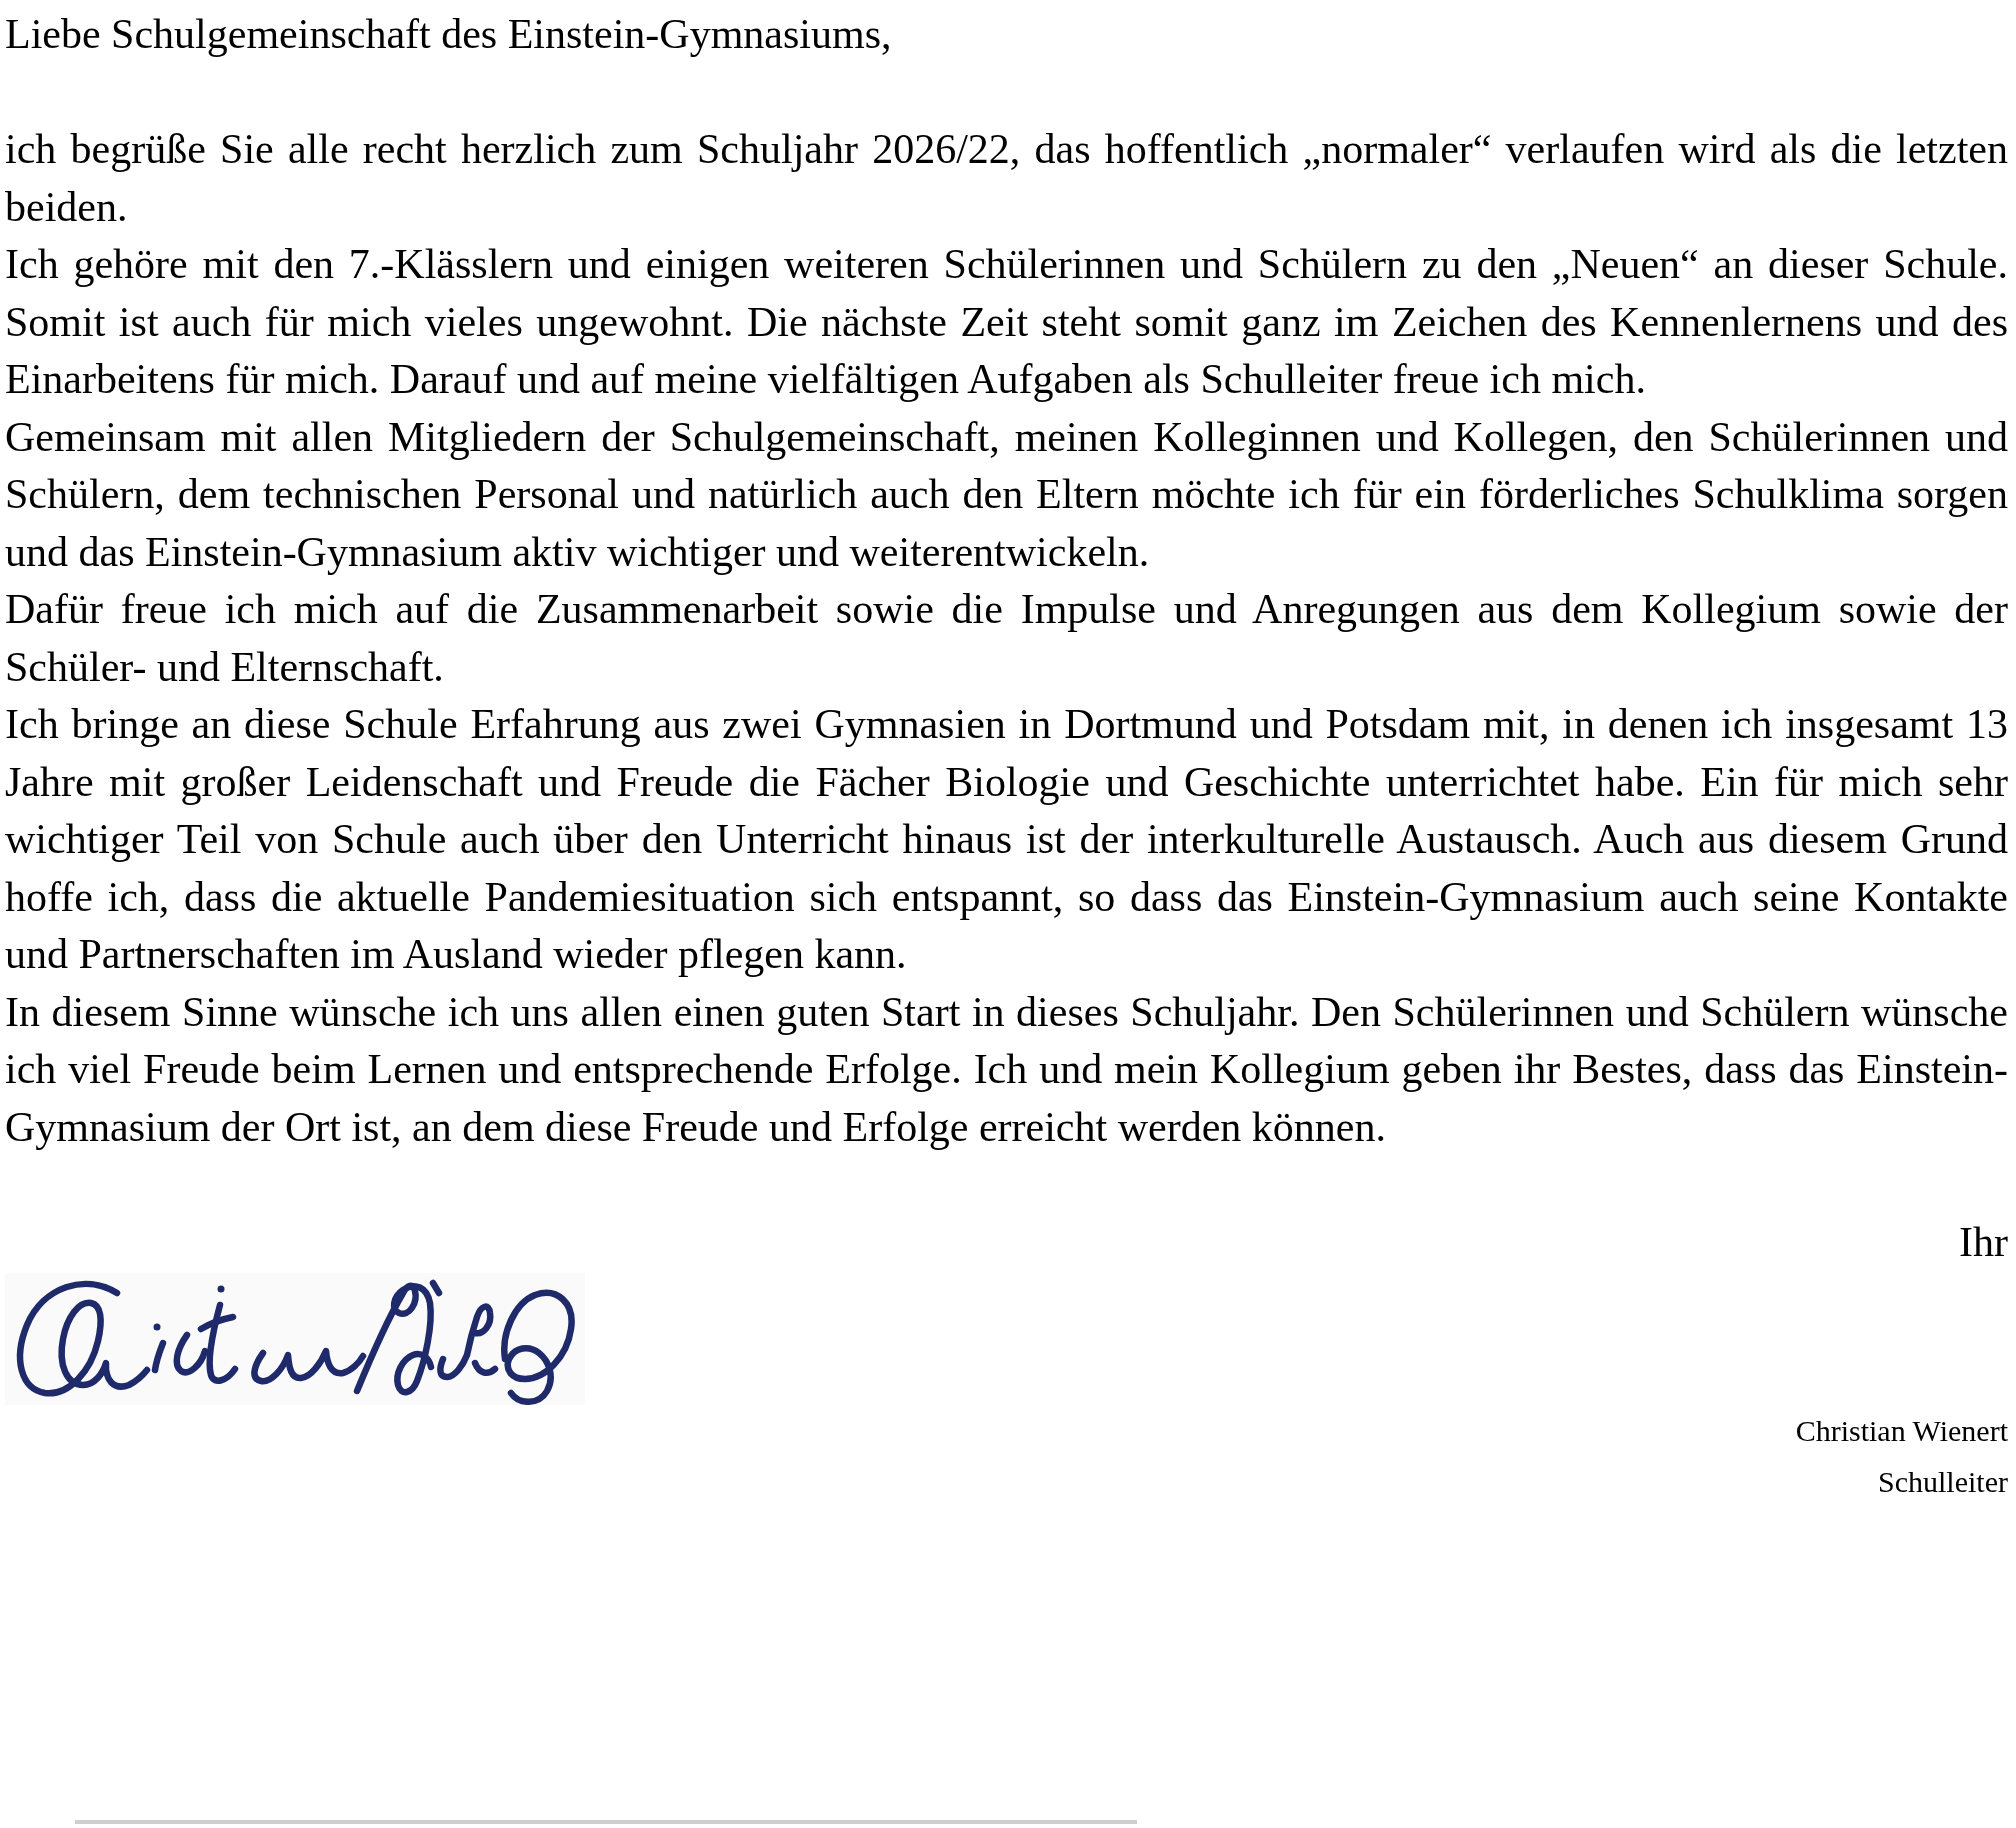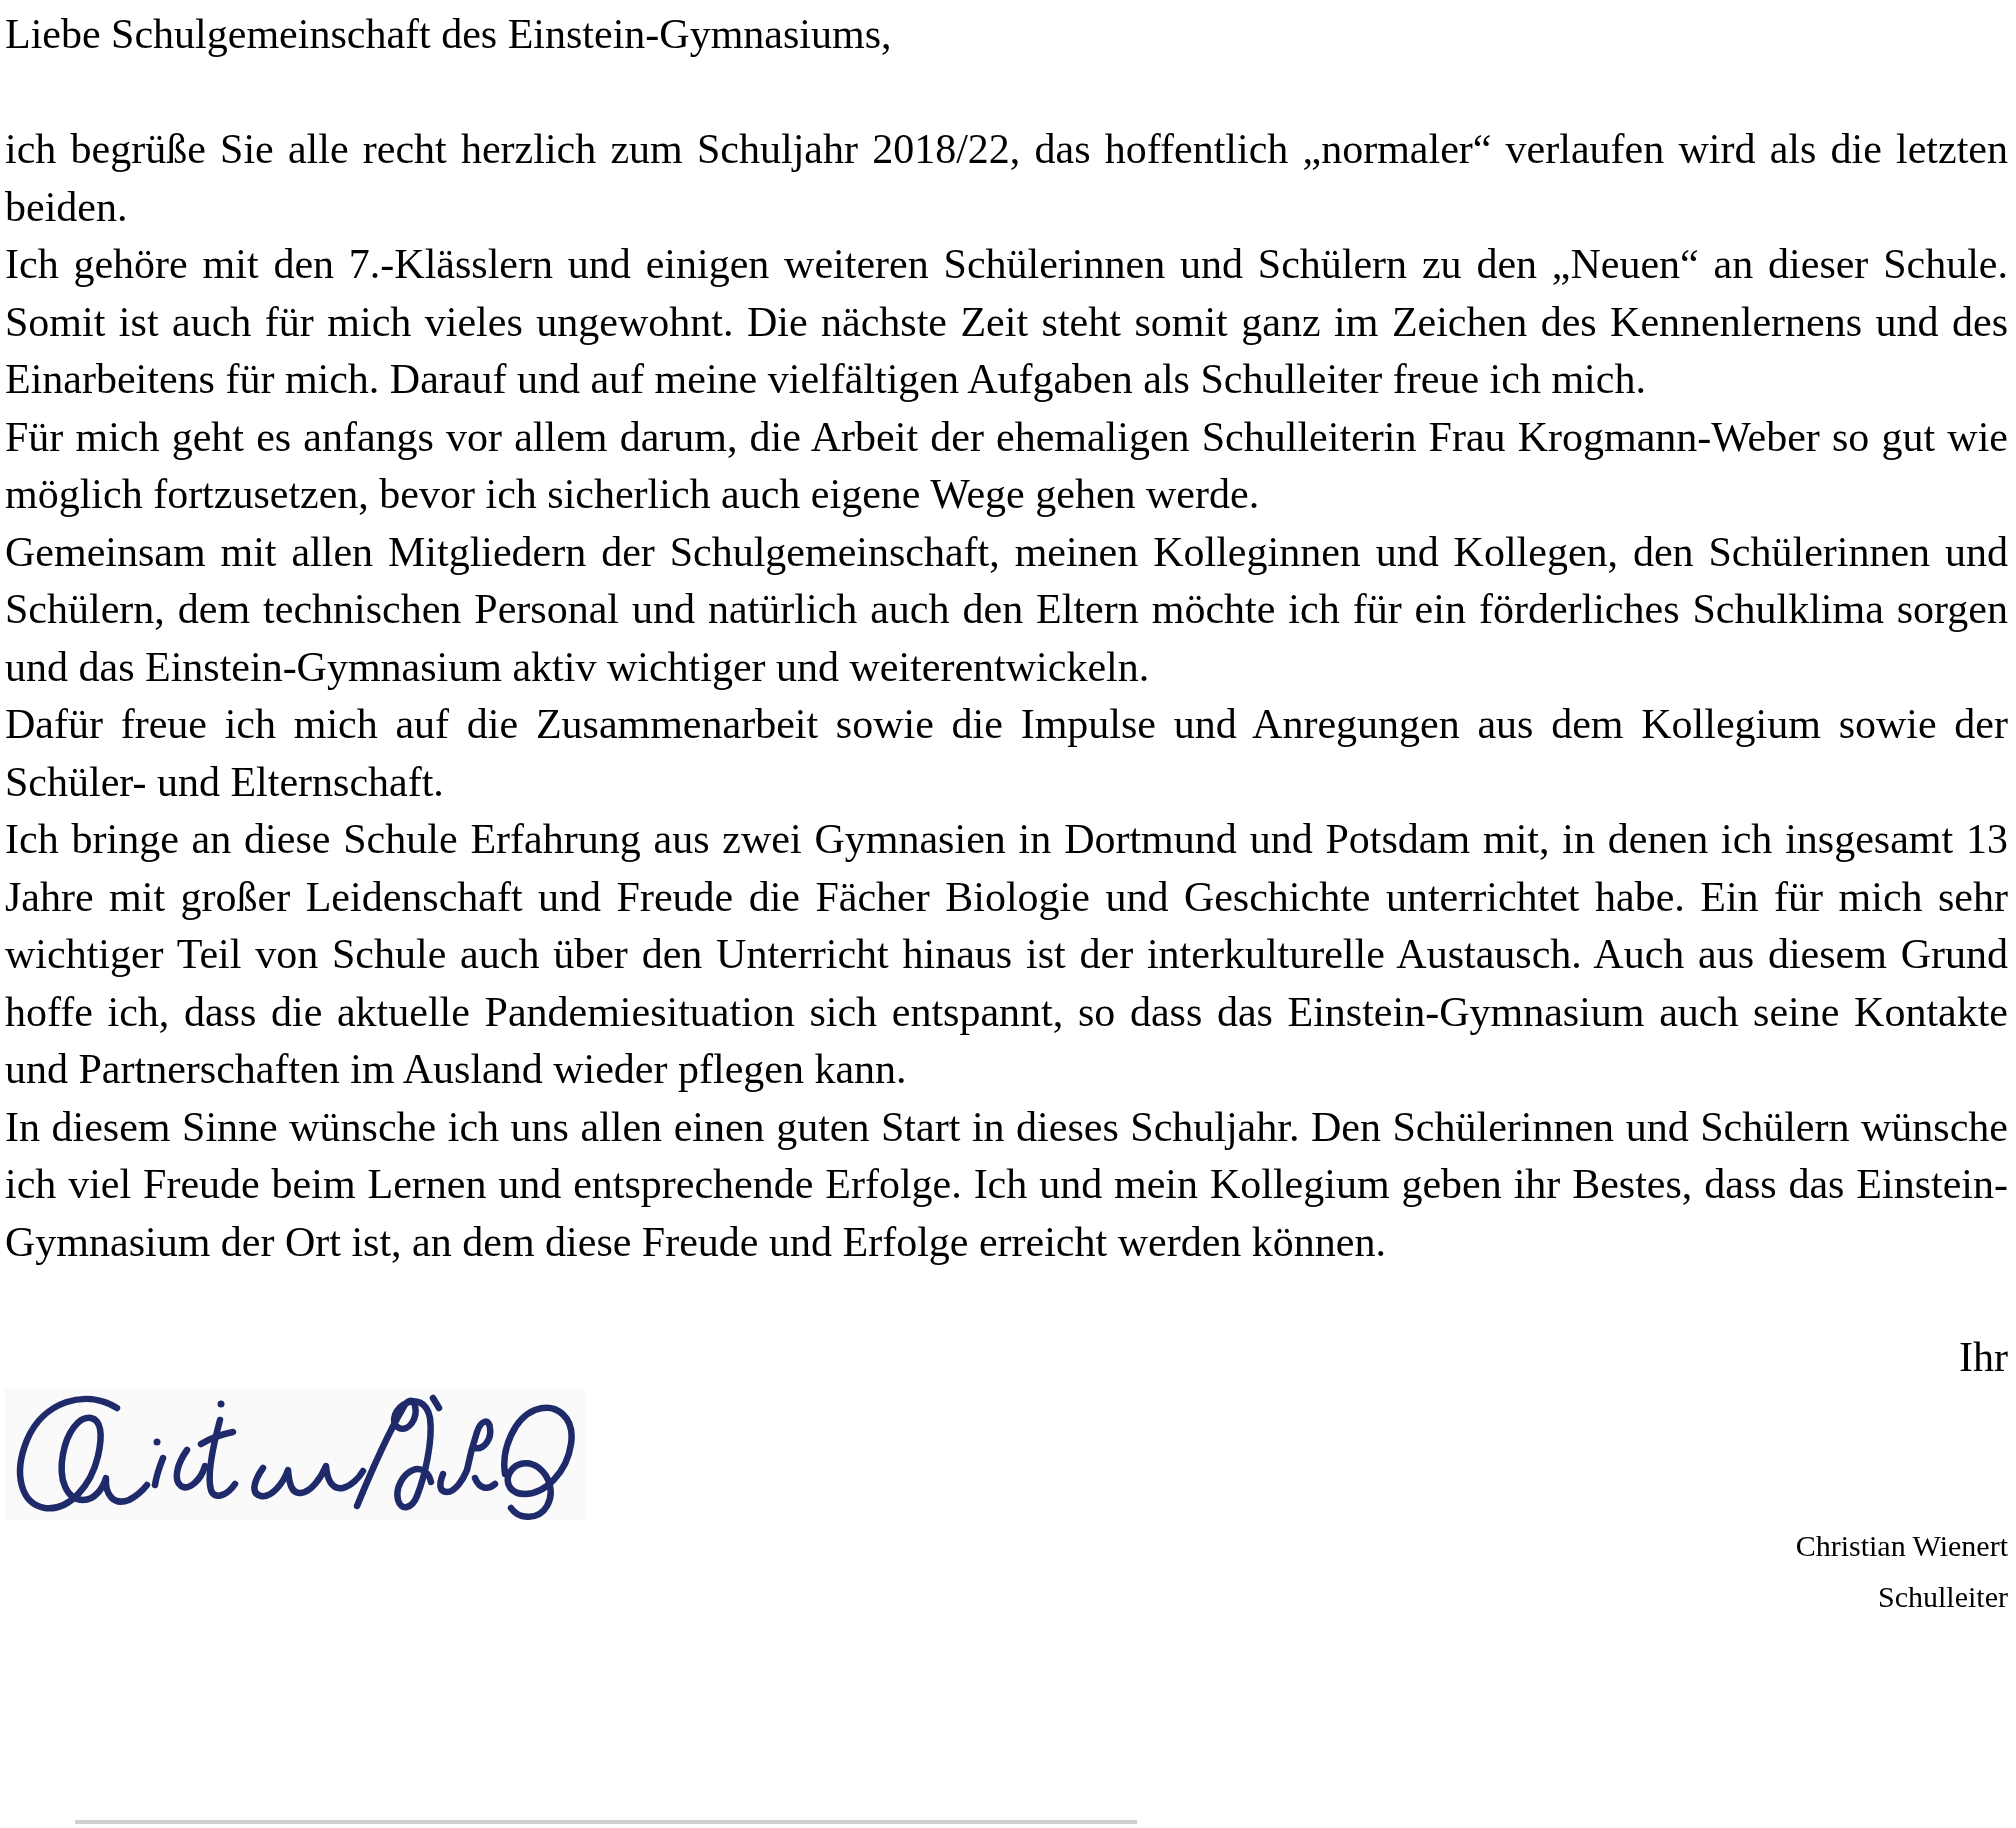--- a/index.html
+++ b/index.html
@@ -42,23 +42,22 @@
     background: #cfcfcf;
   }
 </style>
 </head>
 <body>
 
 <div class="page">
 
   <p class="salutation">Liebe Schulgemeinschaft des Einstein-Gymnasiums,</p>
 
-  <p class="body-par">ich begrüße Sie alle recht herzlich zum Schuljahr 2018/22, das hoffentlich „normaler“ verlaufen wird als die letzten beiden.</p>
+  <p class="body-par">ich begrüße Sie alle recht herzlich zum Schuljahr 2026/22, das hoffentlich „normaler“ verlaufen wird als die letzten beiden.</p>
   <p class="body-par">Ich gehöre mit den 7.-Klässlern und einigen weiteren Schülerinnen und Schülern zu den „Neuen“ an dieser Schule. Somit ist auch für mich vieles ungewohnt. Die nächste Zeit steht somit ganz im Zeichen des Kennenlernens und des Einarbeitens für mich. Darauf und auf meine vielfältigen Aufgaben als Schulleiter freue ich mich.</p>
-  <p class="body-par">Für mich geht es anfangs vor allem darum, die Arbeit der ehemaligen Schulleiterin Frau Krogmann-Weber so gut wie möglich fortzusetzen, bevor ich sicherlich auch eigene Wege gehen werde.</p>
   <p class="body-par">Gemeinsam mit allen Mitgliedern der Schulgemeinschaft, meinen Kolleginnen und Kollegen, den Schülerinnen und Schülern, dem technischen Personal und natürlich auch den Eltern möchte ich für ein förderliches Schulklima sorgen und das Einstein-Gymnasium aktiv wichtiger und weiterentwickeln.</p>
   <p class="body-par">Dafür freue ich mich auf die Zusammenarbeit sowie die Impulse und Anregungen aus dem Kollegium sowie der Schüler- und Elternschaft.</p>
   <p class="body-par">Ich bringe an diese Schule Erfahrung aus zwei Gymnasien in Dortmund und Potsdam mit, in denen ich insgesamt 13 Jahre mit großer Leidenschaft und Freude die Fächer Biologie und Geschichte unterrichtet habe. Ein für mich sehr wichtiger Teil von Schule auch über den Unterricht hinaus ist der interkulturelle Austausch. Auch aus diesem Grund hoffe ich, dass die aktuelle Pandemiesituation sich entspannt, so dass das Einstein-Gymnasium auch seine Kontakte und Partnerschaften im Ausland wieder pflegen kann.</p>
   <p class="body-par">In diesem Sinne wünsche ich uns allen einen guten Start in dieses Schuljahr. Den Schülerinnen und Schülern wünsche ich viel Freude beim Lernen und entsprechende Erfolge. Ich und mein Kollegium geben ihr Bestes, dass das Einstein-Gymnasium der Ort ist, an dem diese Freude und Erfolge erreicht werden können.</p>
 
   <p class="closing">Ihr</p>
 
   <div class="signature-scan">
     <svg viewBox="0 0 580 132" xmlns="http://www.w3.org/2000/svg">
       <g fill="none" stroke-width="6.5" stroke-linecap="round" stroke-linejoin="round">

